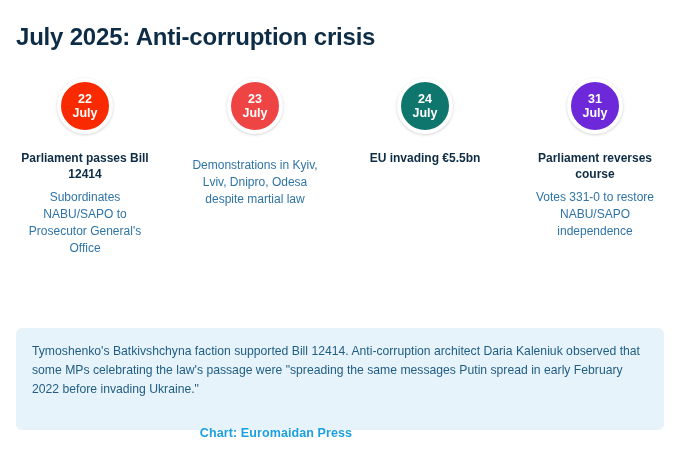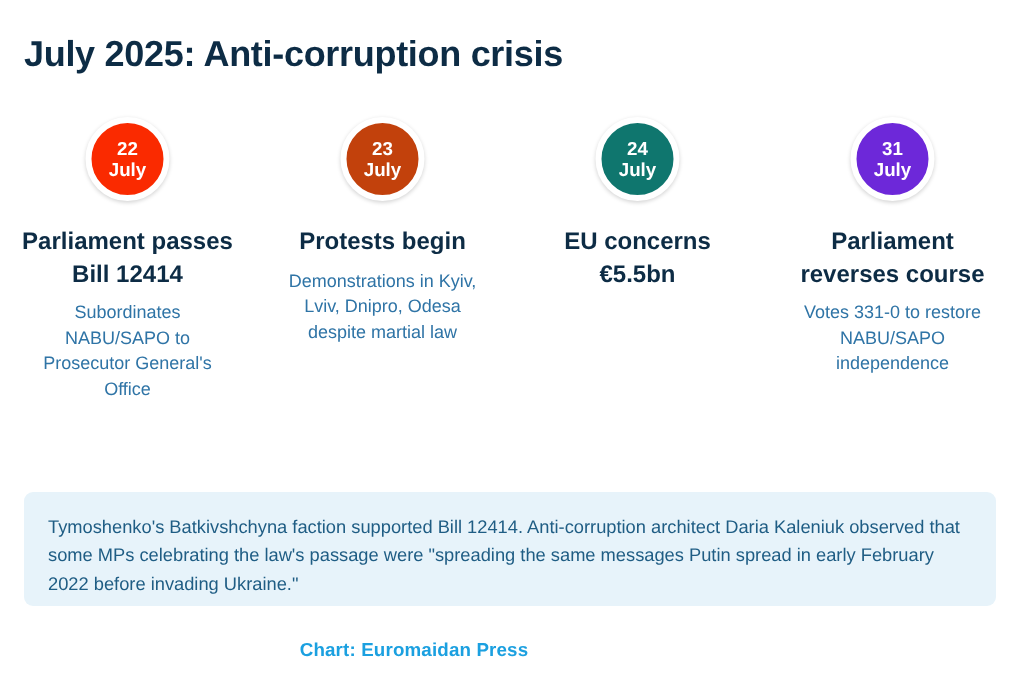--- a/index.html
+++ b/index.html
@@ -96,21 +96,21 @@
     display: flex;
     margin-top: 10px;
   }
   .caption-cell {
     flex: 1 1 0;
     text-align: center;
     padding: 0 14px;
     box-sizing: border-box;
   }
   .caption-title {
-    font-size: 16px;
+    font-size: 12px;
     font-weight: bold;
     color: #0d2c45;
     line-height: 1.32;
     margin: 0;
   }
   .caption-desc {
     font-size: 12px;
     color: #2f74a6;
     line-height: 1.42;
     margin: 6px 0 0 0;
@@ -118,21 +118,21 @@
 
   
   .note-box {
     position: absolute;
     left: 16px;
     top: 328px;
     width: 648px;
     box-sizing: border-box;
     background: #e7f3fa;
     border-radius: 6px;
-    padding: 14px 16px 5px 16px;
+    padding: 14px 16px 31px 16px;
   }
   .note-text {
     font-size: 12.2px;
     color: #1f5d84;
     line-height: 1.55;
     margin: 0;
   }
 
   
   .chart-credit {
@@ -177,21 +177,21 @@
   </svg>
 
   <div class="nodes">
     <div class="node-cell">
       <div class="node-circle" style="background:#FA2A00">
         <span class="node-day">22</span>
         <span class="node-month">July</span>
       </div>
     </div>
     <div class="node-cell">
-      <div class="node-circle" style="background:#c2410c">
+      <div class="node-circle" style="background:#ef4444">
         <span class="node-day">23</span>
         <span class="node-month">July</span>
       </div>
     </div>
     <div class="node-cell">
       <div class="node-circle" style="background:#0f766e">
         <span class="node-day">24</span>
         <span class="node-month">July</span>
       </div>
     </div>
@@ -203,25 +203,24 @@
     </div>
   </div>
 </div>
 
 <div class="captions">
   <div class="caption-cell">
     <p class="caption-title">Parliament passes Bill 12414</p>
     <p class="caption-desc">Subordinates NABU/SAPO to Prosecutor General's Office</p>
   </div>
   <div class="caption-cell">
-    <p class="caption-title">Protests begin</p>
     <p class="caption-desc">Demonstrations in Kyiv, Lviv, Dnipro, Odesa despite martial law</p>
   </div>
   <div class="caption-cell">
-    <p class="caption-title">EU concerns €5.5bn</p>
+    <p class="caption-title">EU invading €5.5bn</p>
   </div>
   <div class="caption-cell">
     <p class="caption-title">Parliament reverses course</p>
     <p class="caption-desc">Votes 331-0 to restore NABU/SAPO independence</p>
   </div>
 </div>
 
 <div class="note-box">
   <p class="note-text">Tymoshenko's Batkivshchyna faction supported Bill 12414. Anti-corruption architect Daria Kaleniuk observed that some MPs celebrating the law's passage were "spreading the same messages Putin spread in early February 2022 before invading Ukraine."</p>
 </div>

